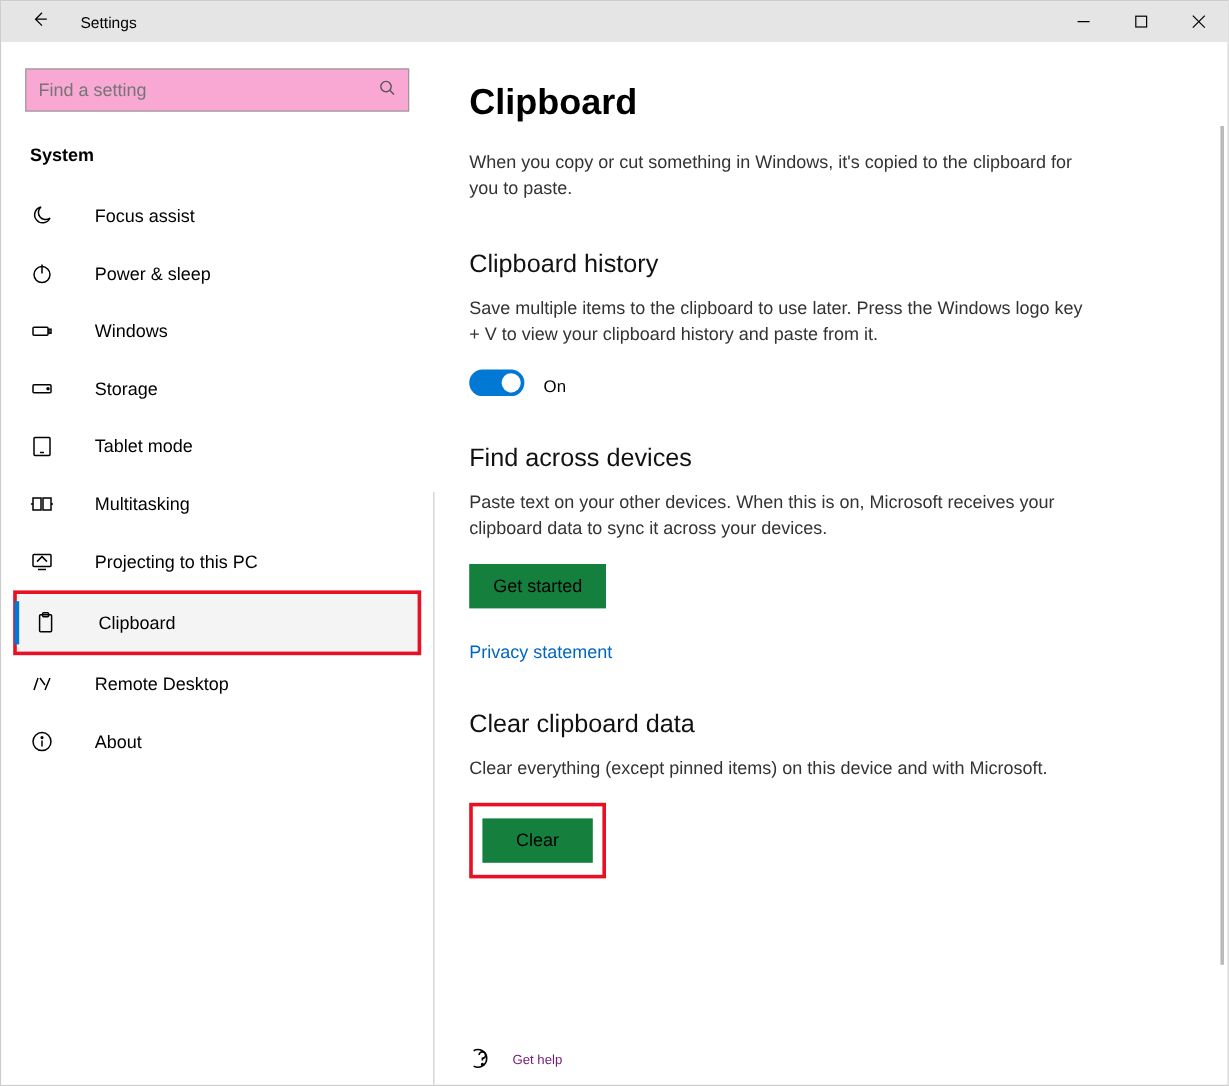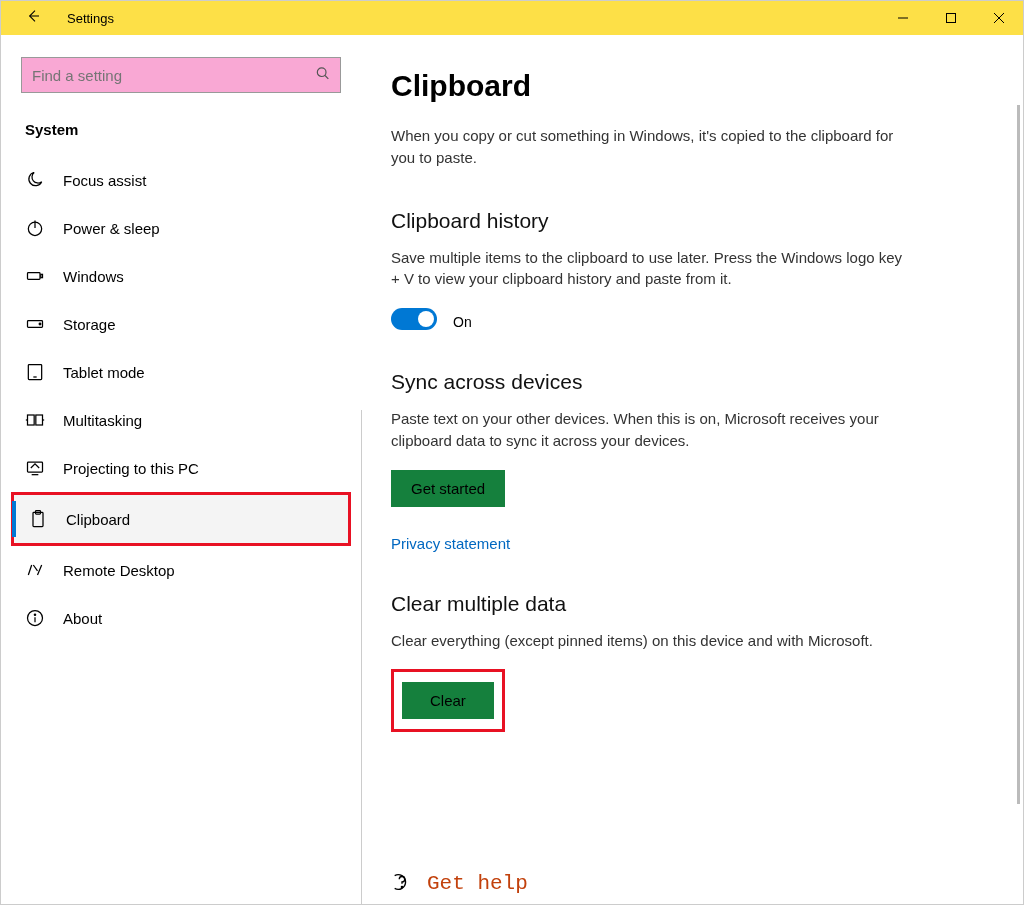--- a/index.html
+++ b/index.html
@@ -19,21 +19,21 @@
       display: flex;
       flex-direction: column;
       border: 1px solid #ccc;
     }
     .titlebar {
       height: 34px;
       display: flex;
       align-items: center;
       justify-content: space-between;
       padding: 0 0 0 0;
-      background: #fde047;
+      background: #e5e5e5;
     }
     .titlebar-left {
       display: flex;
       align-items: center;
       gap: 24px;
       padding-left: 22px;
     }
     .back-arrow {
       font-size: 16px;
       display: inline-block;
@@ -104,21 +104,21 @@
       font-weight: 600;
       font-size: 15px;
       padding: 8px 14px 18px 14px;
     }
     .nav-list {
       list-style: none;
     }
     .nav-item {
       display: flex;
       align-items: center;
-      gap: 18px;
+      gap: 34px;
       padding: 14px 10px 14px 14px;
       font-size: 15px;
       position: relative;
     }
     .nav-item svg, .nav-item .icon-slot { width: 20px; height: 20px; flex-shrink: 0; display: inline-flex; align-items: center; justify-content: center; }
     .nav-item.active {
       background: #f4f4f4;
     }
     .nav-item.active::before {
       content: "";
@@ -219,21 +219,21 @@
     }
     .help-row {
       position: absolute;
       bottom: 8px;
       left: 30px;
       display: flex;
       align-items: center;
       gap: 14px;
     }
     .help-row svg { width: 22px; height: 22px; }
-    .help-link { color: #c2410c; font-size: 21px; font-family: Liberation Mono, monospace; }
+    .help-link { color: #701a75; font-size: 11px; }
     .scroll-indicator {
       position: absolute;
       right: 3px;
       top: 70px;
       bottom: 100px;
       width: 3px;
       background: #bbb;
     }
   </style>
 </head>
@@ -386,28 +386,28 @@
       <h1 class="page-title">Clipboard</h1>
       <p class="intro">When you copy or cut something in Windows, it's copied to the clipboard for you to paste.</p>
 
       <h2 class="section-title">Clipboard history</h2>
       <p class="section-desc">Save multiple items to the clipboard to use later. Press the Windows logo key + V to view your clipboard history and paste from it.</p>
       <div class="toggle-row">
         <div class="toggle"></div>
         <span>On</span>
       </div>
 
-      <h2 class="section-title">Sync across devices</h2>
+      <h2 class="section-title">Find across devices</h2>
       <p class="section-desc">Paste text on your other devices. When this is on, Microsoft receives your clipboard data to sync it across your devices.</p>
       <div class="btn-wrap">
         <button class="btn">Get started</button>
       </div>
       <a class="link">Privacy statement</a>
 
-      <h2 class="section-title">Clear multiple data</h2>
+      <h2 class="section-title">Clear clipboard data</h2>
       <p class="section-desc">Clear everything (except pinned items) on this device and with Microsoft.</p>
       <span class="clear-highlight">
         <button class="btn" style="padding:10px 28px;">Clear</button>
       </span>
 
       <div class="help-row">
         <span>
           <svg viewBox="0 0 24 24" fill="none" stroke="#000" stroke-width="1.5">
               <path d="M4 5a8 8 0 1 1 0 14"></path>
               <path d="M9 9a3 3 0 1 1 3 3v2"></path>

